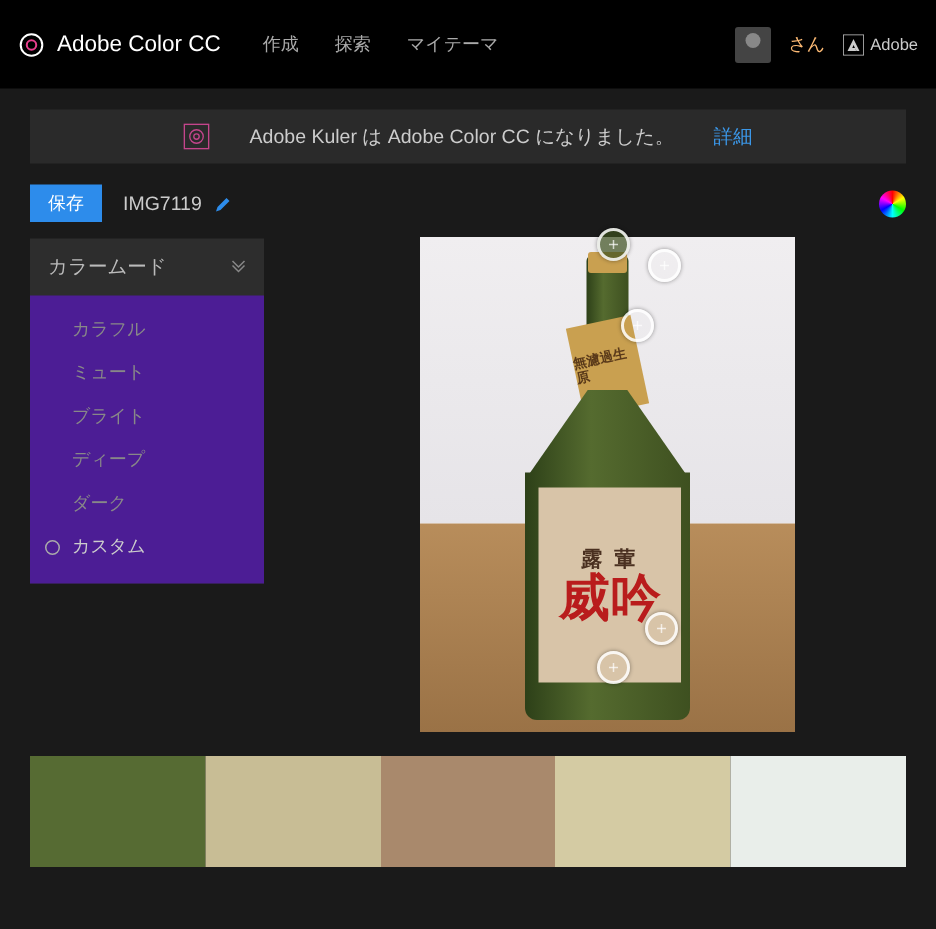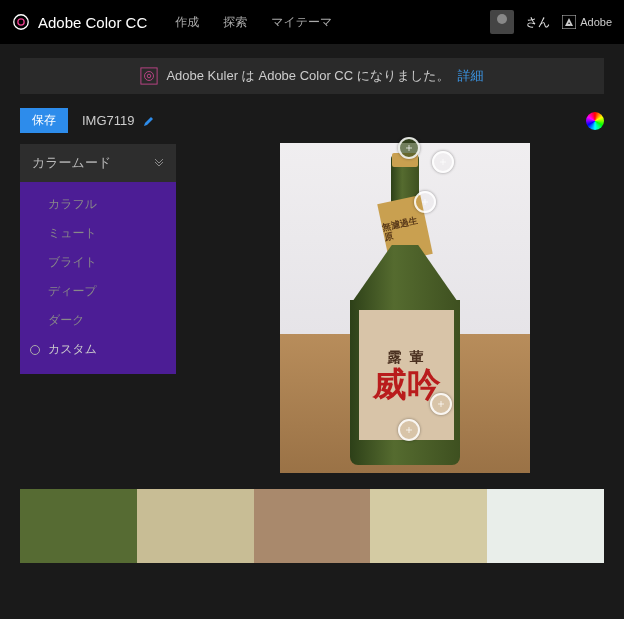--- a/index.html
+++ b/index.html
@@ -1,31 +1,31 @@
 <!DOCTYPE html>
 <html><head>
 <meta charset="utf-8">
 <style>
 * { box-sizing: border-box; margin: 0; padding: 0; }
 body { width: 624px; height: 619px; background: #1a1a1a; font-family: sans-serif; color: #ccc; font-size: 12px; overflow: hidden; }
 
-.header { height: 44px; background: #000; display: flex; align-items: center; padding: 0 12px; }
+.header { height: 59px; background: #000; display: flex; align-items: center; padding: 0 12px; }
 .logo-area { display: flex; align-items: center; gap: 8px; }
 .logo-icon { width: 18px; height: 18px; }
 .logo-text { color: #fff; font-size: 15px; font-weight: 300; }
 .nav { display: flex; gap: 24px; margin-left: 28px; }
 .nav-item { color: #aaa; font-size: 12px; cursor: pointer; }
 .header-right { margin-left: auto; display: flex; align-items: center; gap: 12px; }
 .avatar { width: 24px; height: 24px; background: #444; border-radius: 2px; position: relative; overflow: hidden; }
 .avatar::before { content: ""; position: absolute; width: 10px; height: 10px; background: #888; border-radius: 50%; top: 4px; left: 7px; }
-.user-name { color: #e5e5e5; font-size: 12px; }
+.user-name { color: #fdba74; font-size: 12px; }
 .adobe-brand { display: flex; align-items: center; gap: 4px; color: #ccc; font-size: 11px; }
 .adobe-a { width: 14px; height: 14px; }
 
-.banner { margin: 14px 20px 0; background: #2a2a2a; height: 36px; display: flex; align-items: center; justify-content: center; gap: 8px; font-size: 13px; }
+.banner { margin: 14px 20px 0; background: #2a2a2a; height: 36px; display: flex; align-items: center; justify-content: center; gap: 26px; font-size: 13px; }
 .banner-icon { width: 18px; height: 18px; }
 .banner-text { color: #ccc; }
 .banner-link { color: #3b97e8; cursor: pointer; }
 
 .toolbar { display: flex; align-items: center; padding: 14px 20px 10px; gap: 14px; }
 .save-btn { background: #2d8ceb; color: #fff; padding: 4px 12px; font-size: 12px; border: none; cursor: pointer; }
 .title-area { display: flex; align-items: center; gap: 8px; color: #ccc; font-size: 13px; }
 .edit-icon { width: 12px; height: 12px; cursor: pointer; }
 .color-wheel { margin-left: auto; width: 18px; height: 18px; border-radius: 50%; background: conic-gradient(red, yellow, lime, cyan, blue, magenta, red); cursor: pointer; }
 

